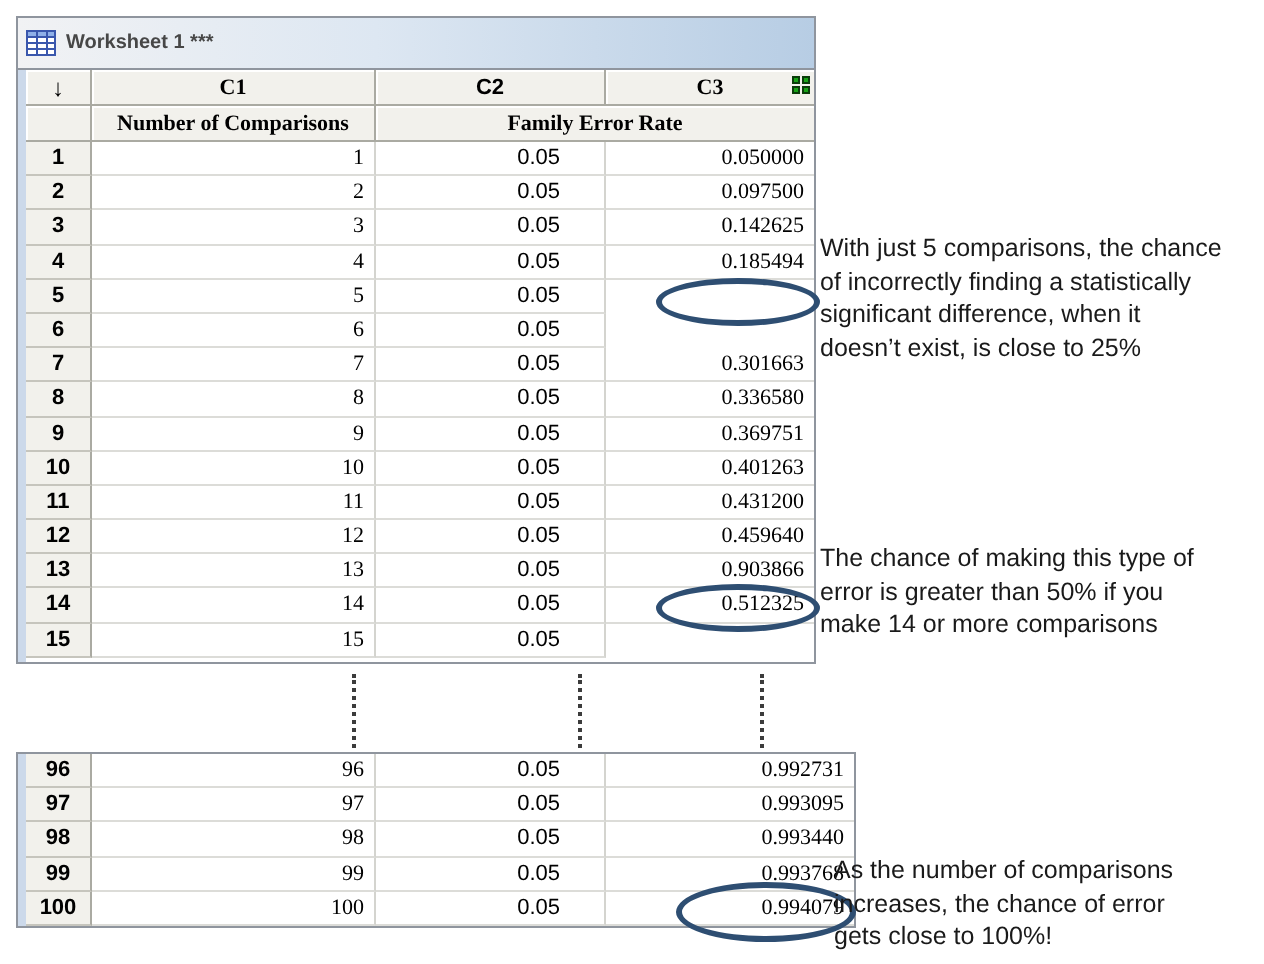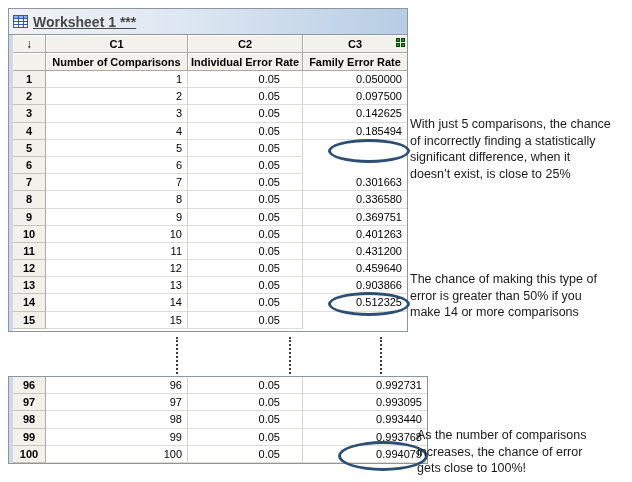--- a/index.html
+++ b/index.html
@@ -25,24 +25,23 @@
     height: 26px;
     background: linear-gradient(to right, #f1f2f4 0%, #dde7f2 45%, #b7cde4 100%);
     border-bottom: 1px solid #8f959e;
     display: flex;
     align-items: center;
     gap: 5px;
     padding-left: 4px;
     box-sizing: border-box;
   }
   .titlebar-text {
-    font-size: 14px;
+    font-size: 10px;
     font-weight: bold;
     color: #474747;
-    text-decoration: underline;
   }
   .grid-wrap {
     position: absolute;
     left: 0; top: 26px; right: 0; bottom: 0;
     display: flex;
   }
   .left-strip { width: 4px; background: #ccd9ea; flex: none; }
   .grid { flex: 1; display: flex; flex-direction: column; overflow: hidden; background:#fff; }
 
   .trow { display: flex; height: 17.2px; line-height: 17.2px; flex: none; }
@@ -56,23 +55,23 @@
     white-space: nowrap;
   }
   .rowhead {
     width: 33px; flex: none;
     background: #f2f1ec;
     border-right: 1px solid #aaaaa2;
     border-bottom: 1px solid #c6c5bd;
     font-weight: bold;
     text-align: center;
   }
-  .c1 { width: 142px; flex: none; border-right: 1px solid #d4d4cf; border-bottom: 1px solid #dcdcd8; text-align: right; padding-right: 5px; }
+  .c1 { width: 142px; flex: none; border-right: 1px solid #d4d4cf; border-bottom: 1px solid #dcdcd8; text-align: right; padding-right: 5px; font-family: Liberation Serif, serif; }
   .c2 { width: 115px; flex: none; border-right: 1px solid #d4d4cf; border-bottom: 1px solid #dcdcd8; text-align: right; padding-right: 22px; }
-  .c3 { flex: 1; border-bottom: 1px solid #dcdcd8; text-align: right; padding-right: 5px; position: relative; }
+  .c3 { flex: 1; border-bottom: 1px solid #dcdcd8; text-align: right; padding-right: 5px; position: relative; font-family: Liberation Serif, serif; }
 
   .hcell {
     background: #f2f1ec;
     border-right: 1px solid #aaaaa2;
     border-bottom: 1px solid #aaaaa2;
     box-shadow: inset 1px 1px 0 #ffffff;
     font-weight: bold;
     text-align: center;
     padding-right: 0;
   }
@@ -174,21 +173,20 @@
                 <span></span>
                 <span></span>
                 <span></span>
               </span>
           </span>
         </div>
 
         <div class="trow hrow">
           <span class="cell rowhead hcell"></span>
           <span class="cell c1 hcell">Number of Comparisons</span>
-          <span class="cell c2 hcell">Individual Error Rate</span>
           <span class="cell c3 hcell">Family Error Rate</span>
         </div>
 
         <div>
 
             <div class="trow">
               <span class="cell rowhead">1</span>
               <span class="cell c1">1</span>
               <span class="cell c2">0.05</span>
               <span class="cell c3">0.050000</span>

